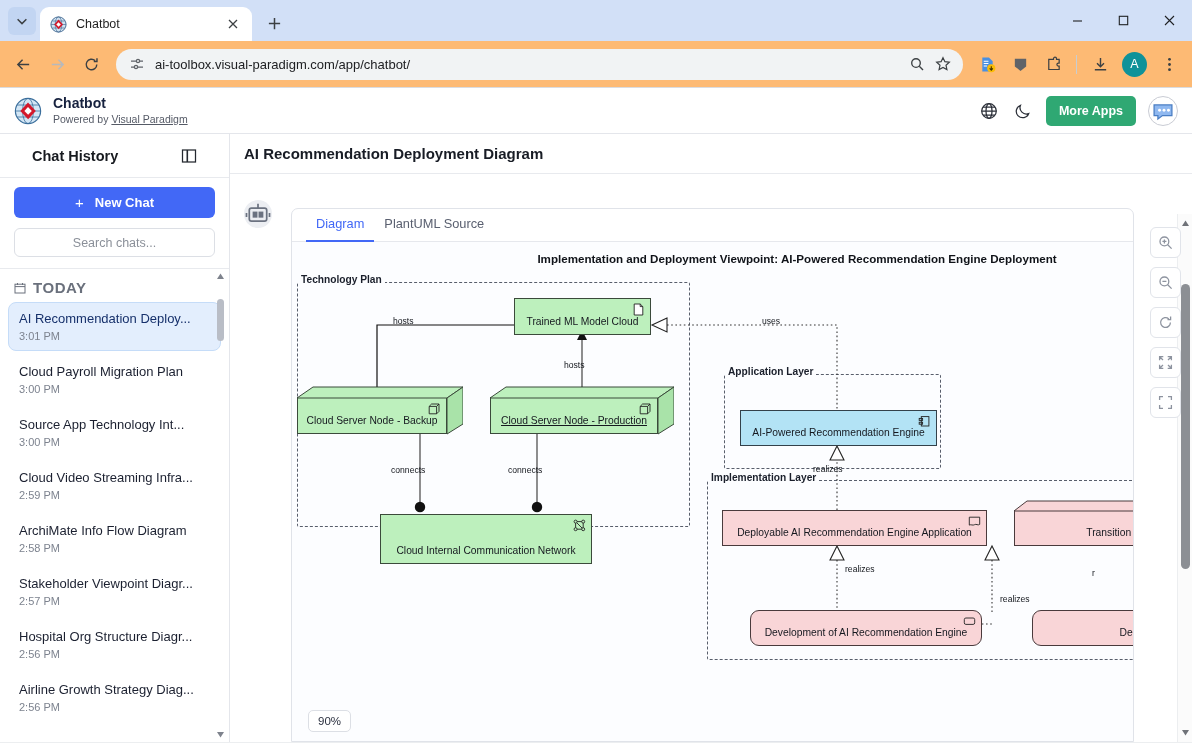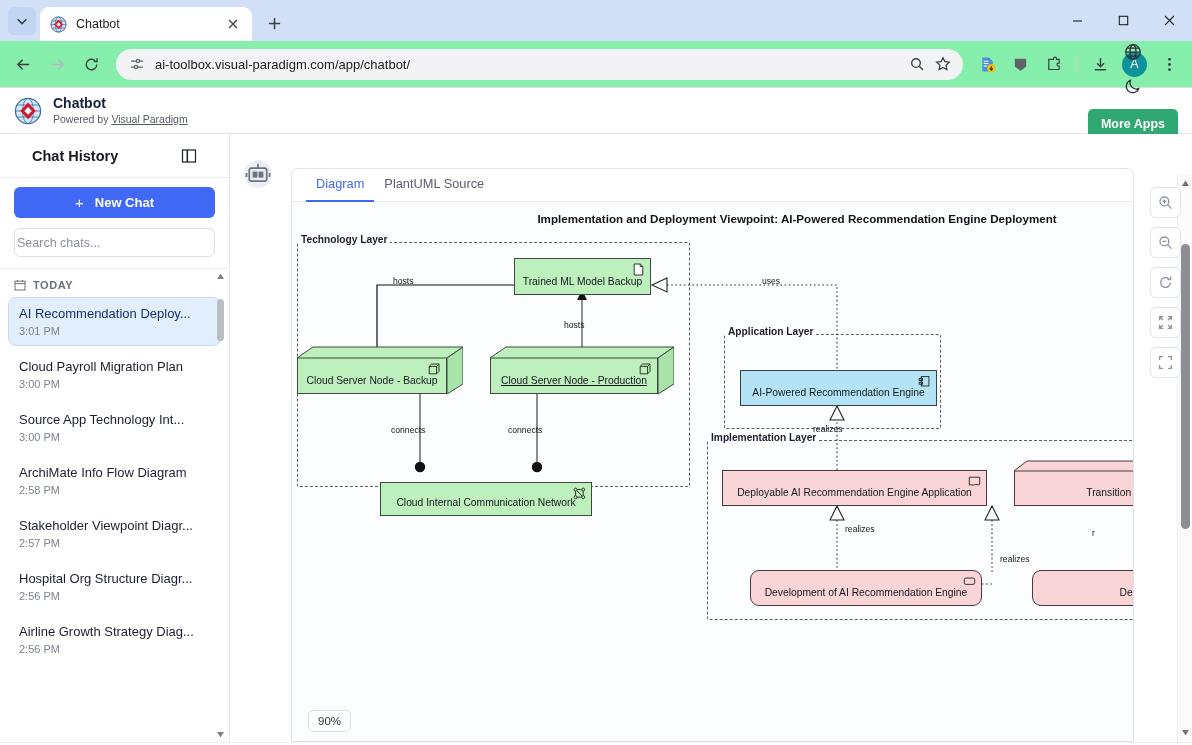--- a/index.html
+++ b/index.html
@@ -49,21 +49,21 @@
     position: absolute; right: 0; top: 0; height: 41px;
     display: flex; align-items: center;
   }
   .winbtn {
     width: 46px; height: 41px; display: flex; align-items: center;
     justify-content: center; cursor: pointer;
   }
   .winbtn svg { width: 11px; height: 11px; }
 
   .toolbar {
-    height: 47px; background: #86efac; display: flex;
+    height: 47px; background: #fdba74; display: flex;
     align-items: center; padding: 0 8px; gap: 3px;
     border-bottom: 1px solid #dadce0;
   }
   .navbtn {
     width: 31px; height: 31px; display: flex; align-items: center;
     justify-content: center; border-radius: 50%; cursor: pointer;
     flex: 0 0 31px;
   }
   .navbtn svg { width: 17px; height: 17px; }
   .omnibox {
@@ -90,21 +90,21 @@
   
   .appheader {
     height: 46px; background: #fff; display: flex; align-items: center;
     padding: 0 14px; border-bottom: 1px solid #e4e6eb;
   }
   .vp-logo { width: 28px; height: 28px; position: relative; flex: 0 0 28px; }
   .app-titles { margin-left: 11px; }
   .app-name { font-size: 14px; font-weight: bold; color: #16213e; line-height: 15px; }
   .app-sub { font-size: 10.5px; color: #555a66; line-height: 14px; margin-top: 1px; }
   .app-sub a { color: #555a66; text-decoration: underline; }
-  .app-right { margin-left: auto; display: flex; align-items: center; gap: 12px; flex-direction: column; }
+  .app-right { margin-left: auto; display: flex; align-items: center; gap: 12px; }
   .hdr-icon {
     width: 22px; height: 22px; display: flex; align-items: center;
     justify-content: center; cursor: pointer; color: #2b2f38;
   }
   .hdr-icon svg { width: 18px; height: 18px; }
   .moreapps {
     background: #2fa873; color: #fff; border: none; border-radius: 5px;
     font-size: 12.5px; font-weight: bold; padding: 8px 13px;
     font-family: "Liberation Sans", sans-serif; cursor: pointer;
   }
@@ -133,27 +133,27 @@
   .newchat {
     width: 100%; height: 31px; background: #4268f6; color: #fff;
     border: none; border-radius: 6px; font-size: 13px; font-weight: bold;
     display: flex; align-items: center; justify-content: center; gap: 11px;
     cursor: pointer; font-family: "Liberation Sans", sans-serif;
   }
   .newchat .plus { font-size: 15px; font-weight: normal; }
   .searchbox {
     margin-top: 10px; width: 100%; height: 29px; border: 1px solid #dcdfe5;
     border-radius: 6px; padding: 0 2px; font-size: 12.5px; color: #202124;
-    font-family: "Liberation Sans", sans-serif; outline: none;
+    font-family: "Liberation Sans", sans-serif; outline: none; text-align: center;
   }
   .searchbox::placeholder { color: #8b9099; }
   .sb-list { flex: 1; overflow: hidden; position: relative; padding-top: 6px; }
   .sb-group-label {
     display: flex; align-items: center; gap: 7px; padding: 4px 14px 6px;
-    font-size: 11px; font-weight: bold; letter-spacing: .55px; color: #6a707c;
+    font-size: 15px; font-weight: bold; letter-spacing: .55px; color: #6a707c;
   }
   .sb-group-label svg { width: 12px; height: 12px; }
   .chat-item {
     margin: 0 8px 4px; padding: 8px 11px; border-radius: 8px; cursor: pointer;
   }
   .chat-item.active { background: #e3eefd; border: 1px solid #c5dcf8; padding: 7px 10px; }
   .chat-item .ci-title {
     font-size: 13px; color: #1b2030; white-space: nowrap;
     overflow: hidden; text-overflow: ellipsis; line-height: 17px;
   }
@@ -461,20 +461,24 @@
         </div>
         <div class="chat-item">
           <div class="ci-title">Cloud Payroll Migration Plan</div>
           <div class="ci-time">3:00 PM</div>
         </div>
         <div class="chat-item">
           <div class="ci-title">Source App Technology Int...</div>
           <div class="ci-time">3:00 PM</div>
         </div>
         <div class="chat-item">
+          <div class="ci-title">Cloud Video Streaming Infra...</div>
+          <div class="ci-time">2:59 PM</div>
+        </div>
+        <div class="chat-item">
           <div class="ci-title">ArchiMate Info Flow Diagram</div>
           <div class="ci-time">2:58 PM</div>
         </div>
         <div class="chat-item">
           <div class="ci-title">Stakeholder Viewpoint Diagr...</div>
           <div class="ci-time">2:57 PM</div>
         </div>
         <div class="chat-item">
           <div class="ci-title">Hospital Org Structure Diagr...</div>
           <div class="ci-time">2:56 PM</div>
@@ -489,20 +493,21 @@
             </svg>
           <div class="sb-thumb"></div>
           <svg class="sb-arrow-dn" viewBox="0 0 9 9" fill="#7e838d">
               <path d="M4.5 7.5L1 2h7z"></path>
             </svg>
         </div>
       </div>
     </div>
 
     <div class="main">
+      <div class="main-title">AI Recommendation Deployment Diagram</div>
 
       <div class="msg-area">
         <div class="bot-bubble-icon">
           <svg viewBox="0 0 18 18" stroke="#6b7280" stroke-width="1.1" fill="none">
             <rect x="3.4" y="5.2" width="11.2" height="8.4" rx="1.4"></rect>
             <path d="M9 2.4v2.8M1.6 8.4v2.6M16.4 8.4v2.6"></path>
             <rect x="6.1" y="8" width="2" height="2.8" fill="#6b7280"></rect>
             <rect x="9.9" y="8" width="2" height="2.8" fill="#6b7280"></rect>
           </svg>
         </div>
@@ -512,21 +517,21 @@
             <div class="ctab active">Diagram</div>
             <div class="ctab">PlantUML Source</div>
           </div>
 
           <div class="diagram-wrap">
             <div class="diagram-inner">
 
               <div class="dg-title">Implementation and Deployment Viewpoint: AI-Powered Recommendation Engine Deployment</div>
 
               <div class="layer" style="left:5px; top:40px; width:393px; height:245px;">
-                <span class="layer-label">Technology Layer</span>
+                <span class="layer-label">Technology Plan</span>
               </div>
 
               <div class="layer" style="left:432px; top:132px; width:217px; height:95px;">
                 <span class="layer-label">Application Layer</span>
               </div>
 
               <div class="layer" style="left:415px; top:238px; width:600px; height:180px;">
                 <span class="layer-label">Implementation Layer</span>
               </div>
 
@@ -556,21 +561,21 @@
 
                 <path d="M545 370 L545 318" stroke="#333" stroke-width="1.1" fill="none" stroke-dasharray="1.6 2.6"></path>
                 <path d="M538 318 L545 304 L552 318 z" fill="#fff" stroke="#222" stroke-width="1.1"></path>
 
                 <path d="M700 370 L700 318" stroke="#333" stroke-width="1.1" fill="none" stroke-dasharray="1.6 2.6"></path>
                 <path d="M693 318 L700 304 L707 318 z" fill="#fff" stroke="#222" stroke-width="1.1"></path>
                 <path d="M610 382 L700 382" stroke="#333" stroke-width="1.1" fill="none" stroke-dasharray="1.6 2.6"></path>
               </svg>
 
               <div class="node n-green" style="left:222px; top:56px; width:137px; height:37px;">
-                <span>Trained ML Model Backup</span>
+                <span>Trained ML Model Cloud</span>
                 <svg class="n-ico" viewBox="0 0 13 13">
                     <path d="M2.2 1h6l2.6 2.6V12h-8.6z" fill="#fff" stroke="#222" stroke-width=".9"></path>
                     <path d="M8.2 1v2.6h2.6" fill="none" stroke="#222" stroke-width=".9"></path>
                   </svg>
               </div>
 
               <div class="node n-green" style="left:5px; top:155px; width:150px; height:37px;">
                 <span>Cloud Server Node - Backup</span>
                 <svg class="n-ico" viewBox="0 0 13 13" fill="none" stroke="#222" stroke-width=".9">
                     <path d="M1.2 4.4h7.4v7.4H1.2z"></path>
@@ -587,21 +592,21 @@
                 <svg class="n-ico" viewBox="0 0 13 13" fill="none" stroke="#222" stroke-width=".9">
                     <path d="M1.2 4.4h7.4v7.4H1.2z"></path>
                     <path d="M1.2 4.4L3.6 2h7.4v7.4L8.6 11.8M8.6 4.4L11 2"></path>
                   </svg>
               </div>
               <svg style="position:absolute; left:198px; top:144px; width:184px; height:50px;">
                   <path d="M0 12 L16 1 L184 1 L168 12 z" fill="#bdf0bd" stroke="#3b4a3b" stroke-width="1"></path>
                   <path d="M168 12 L184 1 L184 38 L168 48 z" fill="#a9e3a9" stroke="#3b4a3b" stroke-width="1"></path>
                 </svg>
 
-              <div class="node n-green" style="left:88px; top:280px; width:212px; height:34px;">
+              <div class="node n-green" style="left:88px; top:272px; width:212px; height:50px;">
                 <span>Cloud Internal Communication Network</span>
                 <svg class="n-ico" viewBox="0 0 13 13" fill="none" stroke="#222" stroke-width=".9">
                     <circle cx="2.6" cy="2.6" r="1.5"></circle>
                     <circle cx="10.2" cy="2.6" r="1.5"></circle>
                     <circle cx="2.6" cy="10.2" r="1.5"></circle>
                     <circle cx="10.2" cy="10.2" r="1.5"></circle>
                     <path d="M2.6 4.1v4.6M4.1 2.6h4.6M4.1 10.2h4.6M10.2 4.1v4.6M4 4 l5 5"></path>
                   </svg>
               </div>
 

